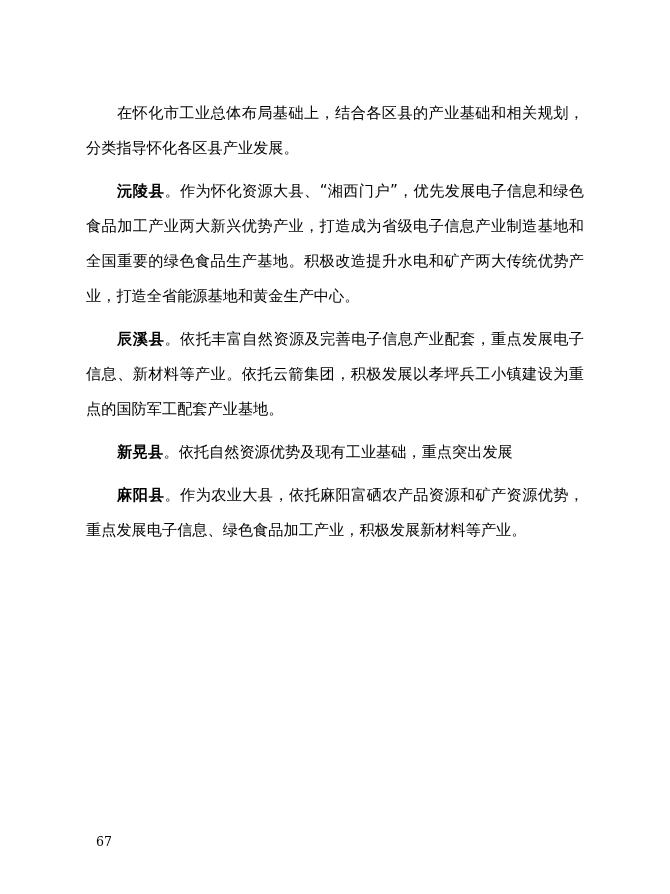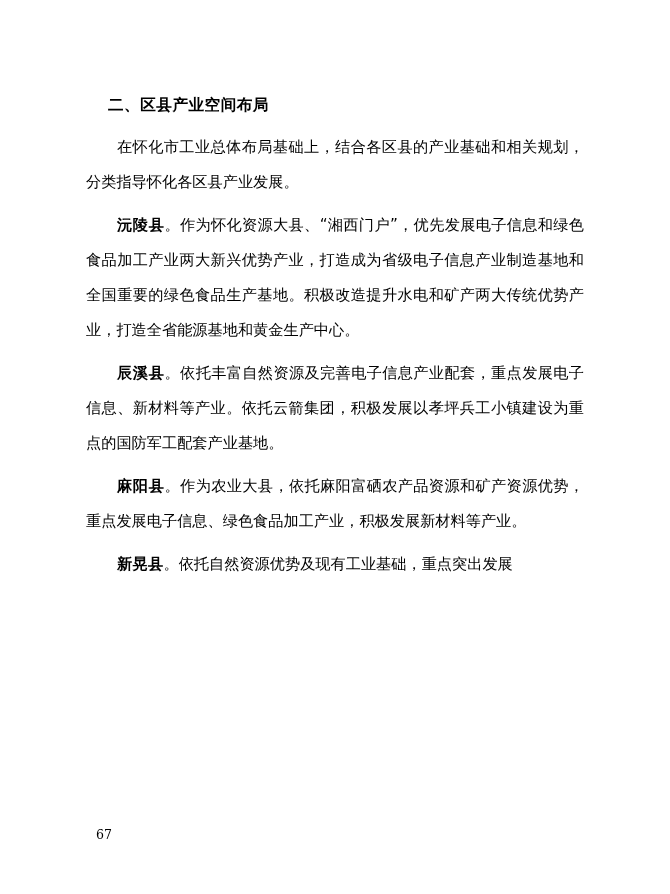--- a/index.html
+++ b/index.html
@@ -41,44 +41,43 @@
     text-indent: 31px;
   }
   .lead {
     font-family: "DejaVu Serif", serif;
     font-weight: bold;
     letter-spacing: 0.3px;
   }
   .page-number {
     position: absolute;
     left: 96px;
-    bottom: 52px;
+    bottom: 45px;
     font-family: "DejaVu Serif", serif;
     font-size: 12.5px;
     color: #000;
   }
 </style>
 </head>
 <body>
 
 <div class="page">
 
-  <h2 class="section-heading">二、区县产业空间布局</h2>
 
   <div class="doc-body">
 
     <p class="para"><span class="lead"></span><span>在怀化市工业总体布局基础上，结合各区县的产业基础和相关规划，分类指导怀化各区县产业发展。</span></p>
 
 
     <p class="para"><span class="lead">沅陵县</span><span>。作为怀化资源大县、“湘西门户”，优先发展电子信息和绿色食品加工产业两大新兴优势产业，打造成为省级电子信息产业制造基地和全国重要的绿色食品生产基地。积极改造提升水电和矿产两大传统优势产业，打造全省能源基地和黄金生产中心。</span></p>
 
     <p class="para"><span class="lead">辰溪县</span><span>。依托丰富自然资源及完善电子信息产业配套，重点发展电子信息、新材料等产业。依托云箭集团，积极发展以孝坪兵工小镇建设为重点的国防军工配套产业基地。</span></p>
 
 
+    <p class="para"><span class="lead">新晃县</span><span>。依托自然资源优势及现有工业基础，重点突出发展</span></p>
+
     <p class="para"><span class="lead">麻阳县</span><span>。作为农业大县，依托麻阳富硒农产品资源和矿产资源优势，重点发展电子信息、绿色食品加工产业，积极发展新材料等产业。</span></p>
-
-    <p class="para"><span class="lead">新晃县</span><span>。依托自然资源优势及现有工业基础，重点突出发展</span></p>
 
   </div>
 
   <div class="page-number">67</div>
 
 </div>
 
 </body></html>

